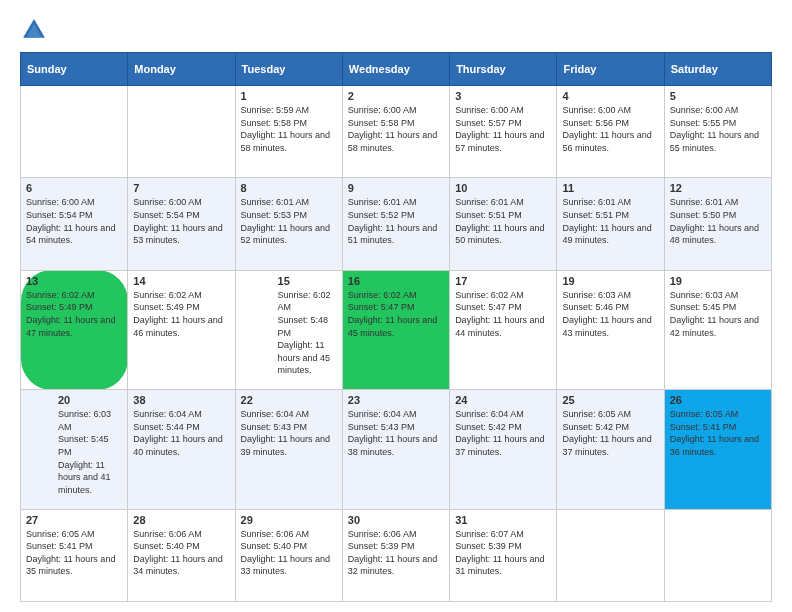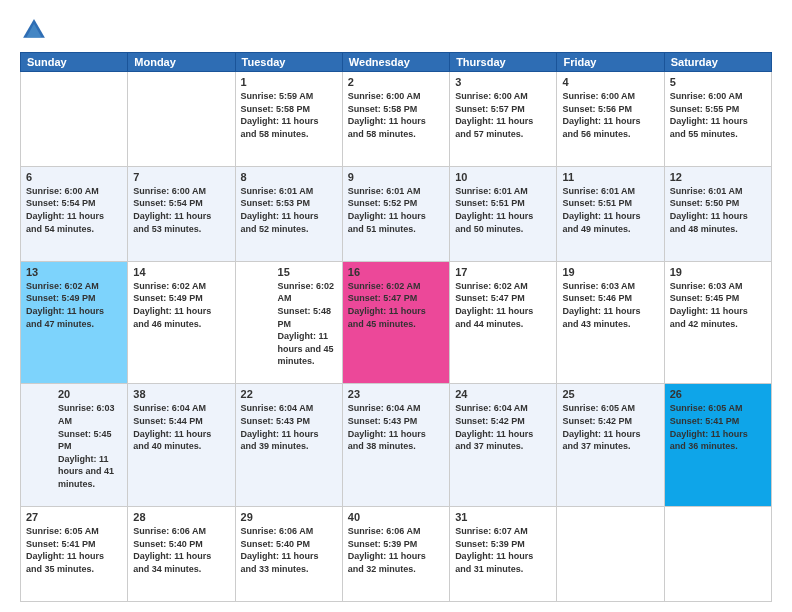--- a/index.html
+++ b/index.html
@@ -60,42 +60,41 @@
       border-collapse: collapse;
       width: 100%;
       table-layout: fixed;
     }
     .calendar th {
       background: #2e6db4;
       color: #fff;
       font-size: 11px;
       font-weight: bold;
       text-align: left;
-      padding: 3px 6px;
+      padding: 10px 6px;
       border: 1px solid #1a5499;
     }
     .calendar td {
       border: 1px solid #ccc;
       vertical-align: top;
       padding: 4px 5px;
       font-size: 9.5px;
       color: #333;
       height: 86px;
     }
     .day-num {
       font-size: 11px;
       font-weight: bold;
       display: block;
       margin-bottom: 2px;
     }
     .cell-text {
       font-size: 9px;
       line-height: 1.4;
       color: #333;
-      font-weight: bold;
     }
     .empty-cell {
       background: #f8f8f8;
     }
     tr:nth-child(even) td {
       background-color: #f0f4fa;
     }
     tr:nth-child(odd) td {
       background-color: #fff;
     }
@@ -209,39 +208,39 @@
 Daylight: 11 hours and 49 minutes.</div>
           </td>
           <td style="background-color: rgb(238, 243, 251);">
             <span class="day-num">12</span>
             <div class="cell-text" style="white-space: pre-line;">Sunrise: 6:01 AM
 Sunset: 5:50 PM
 Daylight: 11 hours and 48 minutes.</div>
           </td>
         </tr>
         <tr>
-          <td style="background-color: #7dd3fc;">
+          <td style="background-color: #22c55e; border-radius: 31px;">
             <span class="day-num">13</span>
             <div class="cell-text" style="white-space: pre-line;">Sunrise: 6:02 AM
 Sunset: 5:49 PM
 Daylight: 11 hours and 47 minutes.</div>
           </td>
           <td style="background-color: rgb(255, 255, 255);">
             <span class="day-num">14</span>
             <div class="cell-text" style="white-space: pre-line;">Sunrise: 6:02 AM
 Sunset: 5:49 PM
 Daylight: 11 hours and 46 minutes.</div>
           </td>
           <td style="background-color: rgb(255, 255, 255); padding-left: 42px;">
             <span class="day-num">15</span>
             <div class="cell-text" style="white-space: pre-line;">Sunrise: 6:02 AM
 Sunset: 5:48 PM
 Daylight: 11 hours and 45 minutes.</div>
           </td>
-          <td style="background-color: #ec4899;">
+          <td style="background-color: #22c55e;">
             <span class="day-num">16</span>
             <div class="cell-text" style="white-space: pre-line;">Sunrise: 6:02 AM
 Sunset: 5:47 PM
 Daylight: 11 hours and 45 minutes.</div>
           </td>
           <td style="background-color: rgb(255, 255, 255);">
             <span class="day-num">17</span>
             <div class="cell-text" style="white-space: pre-line;">Sunrise: 6:02 AM
 Sunset: 5:47 PM
 Daylight: 11 hours and 44 minutes.</div>
@@ -316,21 +315,21 @@
 Sunset: 5:40 PM
 Daylight: 11 hours and 34 minutes.</div>
           </td>
           <td style="background-color: rgb(255, 255, 255);">
             <span class="day-num">29</span>
             <div class="cell-text" style="white-space: pre-line;">Sunrise: 6:06 AM
 Sunset: 5:40 PM
 Daylight: 11 hours and 33 minutes.</div>
           </td>
           <td style="background-color: rgb(255, 255, 255);">
-            <span class="day-num">40</span>
+            <span class="day-num">30</span>
             <div class="cell-text" style="white-space: pre-line;">Sunrise: 6:06 AM
 Sunset: 5:39 PM
 Daylight: 11 hours and 32 minutes.</div>
           </td>
           <td style="background-color: rgb(255, 255, 255);">
             <span class="day-num">31</span>
             <div class="cell-text" style="white-space: pre-line;">Sunrise: 6:07 AM
 Sunset: 5:39 PM
 Daylight: 11 hours and 31 minutes.</div>
           </td>

